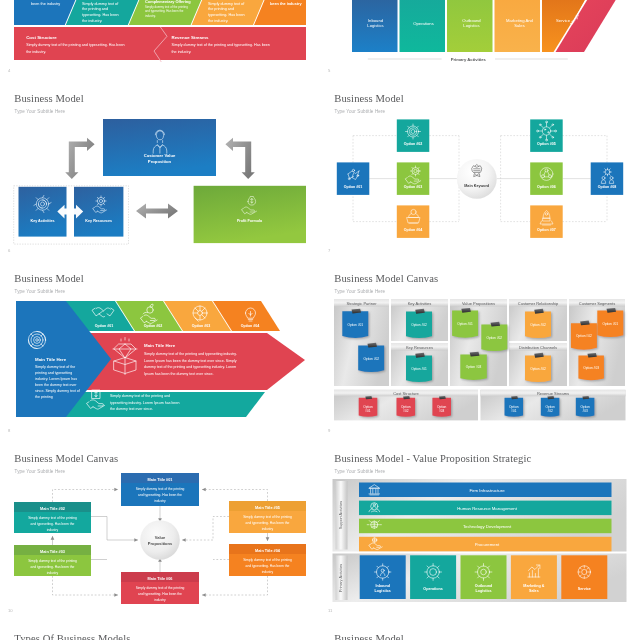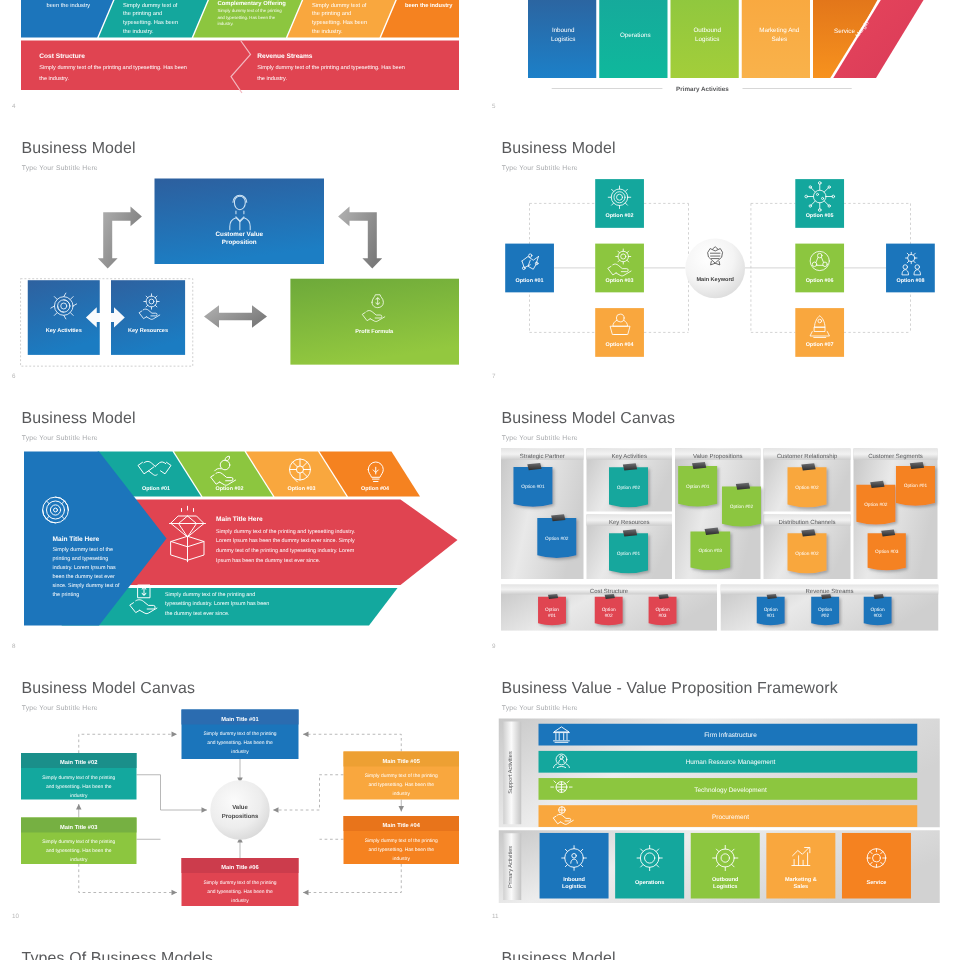--- a/index.html
+++ b/index.html
@@ -1,20 +1,20 @@
 <!DOCTYPE html>
 <html><head>
 <meta charset="utf-8">
 <title>Business Model Slides</title>
 <style>
   html,body{margin:0;padding:0;background:#fff;}
   body{width:640px;height:640px;overflow:hidden;font-family:"Liberation Sans",sans-serif;}
   .grid{position:relative;width:640px;height:640px;background:#fff;overflow:hidden;}
   .slide{position:absolute;width:320px;height:180px;background:#fff;overflow:hidden;}
-  .s-title{position:absolute;left:14.3px;top:13px;font-size:10.6px;color:#58595b;letter-spacing:0.1px;white-space:nowrap;}
+  .s-title{position:absolute;left:14.3px;top:13px;font-size:10.6px;color:#58595b;letter-spacing:0.1px;white-space:nowrap;font-family:Liberation Serif, serif;}
   .s-sub{position:absolute;left:14.5px;top:28.5px;font-size:4.5px;color:#a7a9ac;letter-spacing:0.15px;}
   .s-page{position:absolute;left:8px;top:168px;font-size:4.2px;color:#b8b8b8;}
   svg{display:block;position:absolute;left:0;top:0;}
 </style>
 </head>
 <body>
 
 <div class="grid" id="grid">
 
 <div class="slide" style="left:0px;top:-124px;height:200px;">
@@ -642,21 +642,21 @@
   </g>
   <g font-family="Liberation Sans, sans-serif" fill="#4a4a4a" text-anchor="middle" font-size="4" font-weight="bold">
    <text x="160" y="99">Value</text>
    <text x="160" y="105">Propositions</text>
   </g>
  </svg>
  <div class="s-page">10</div>
 </div>
 
 <div class="slide" style="left:320px;top:440px;">
- <div class="s-title">Business Value - Value Proposition Framework</div>
+ <div class="s-title">Business Model - Value Proposition Strategic</div>
  <div class="s-sub">Type Your Subtitle Here</div>
  <svg width="320" height="180" viewBox="0 0 320 180">
   <defs>
    <linearGradient id="zoneg" x1="0" y1="0" x2="1" y2="0.4">
             <stop offset="0" stop-color="#c8c8c8"></stop>
             <stop offset="0.4" stop-color="#ededed"></stop>
             <stop offset="1" stop-color="#d2d2d2"></stop>
           </linearGradient>
    <linearGradient id="sideg" x1="0" y1="0" x2="1" y2="0">
             <stop offset="0" stop-color="#d0d0d0"></stop>

